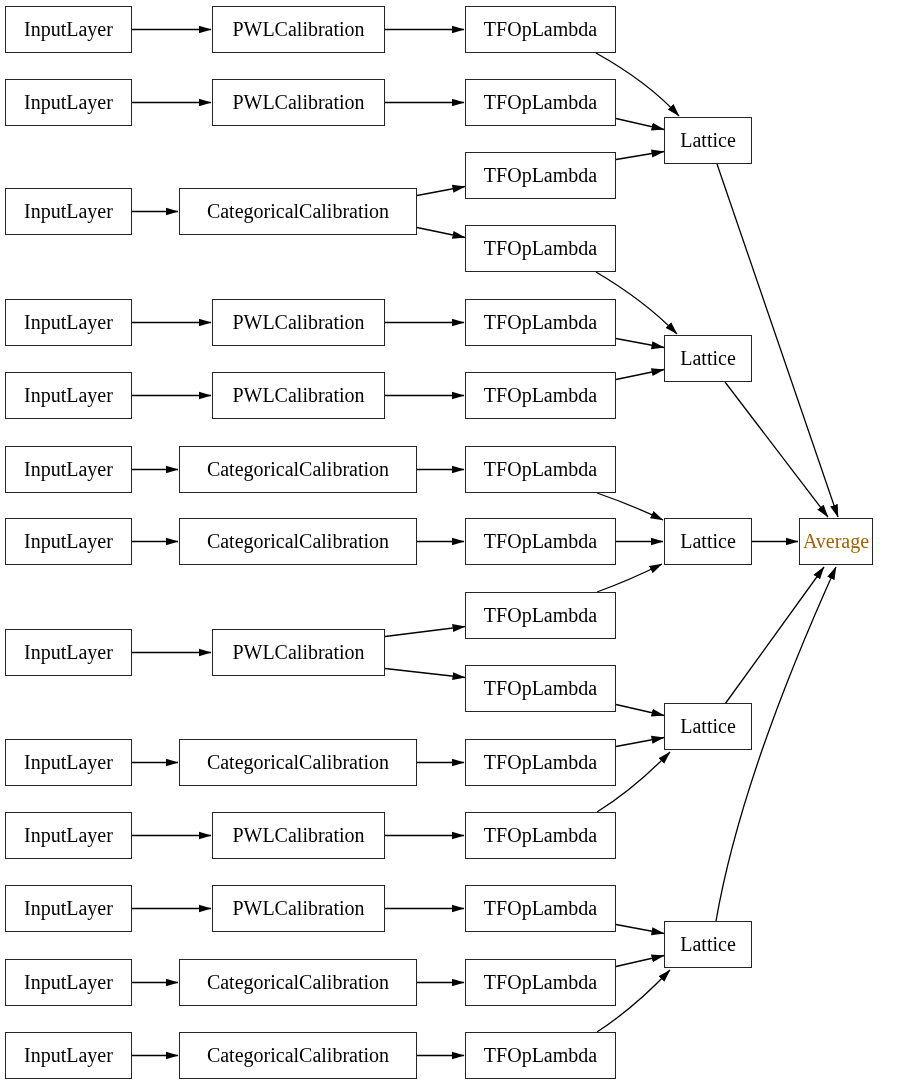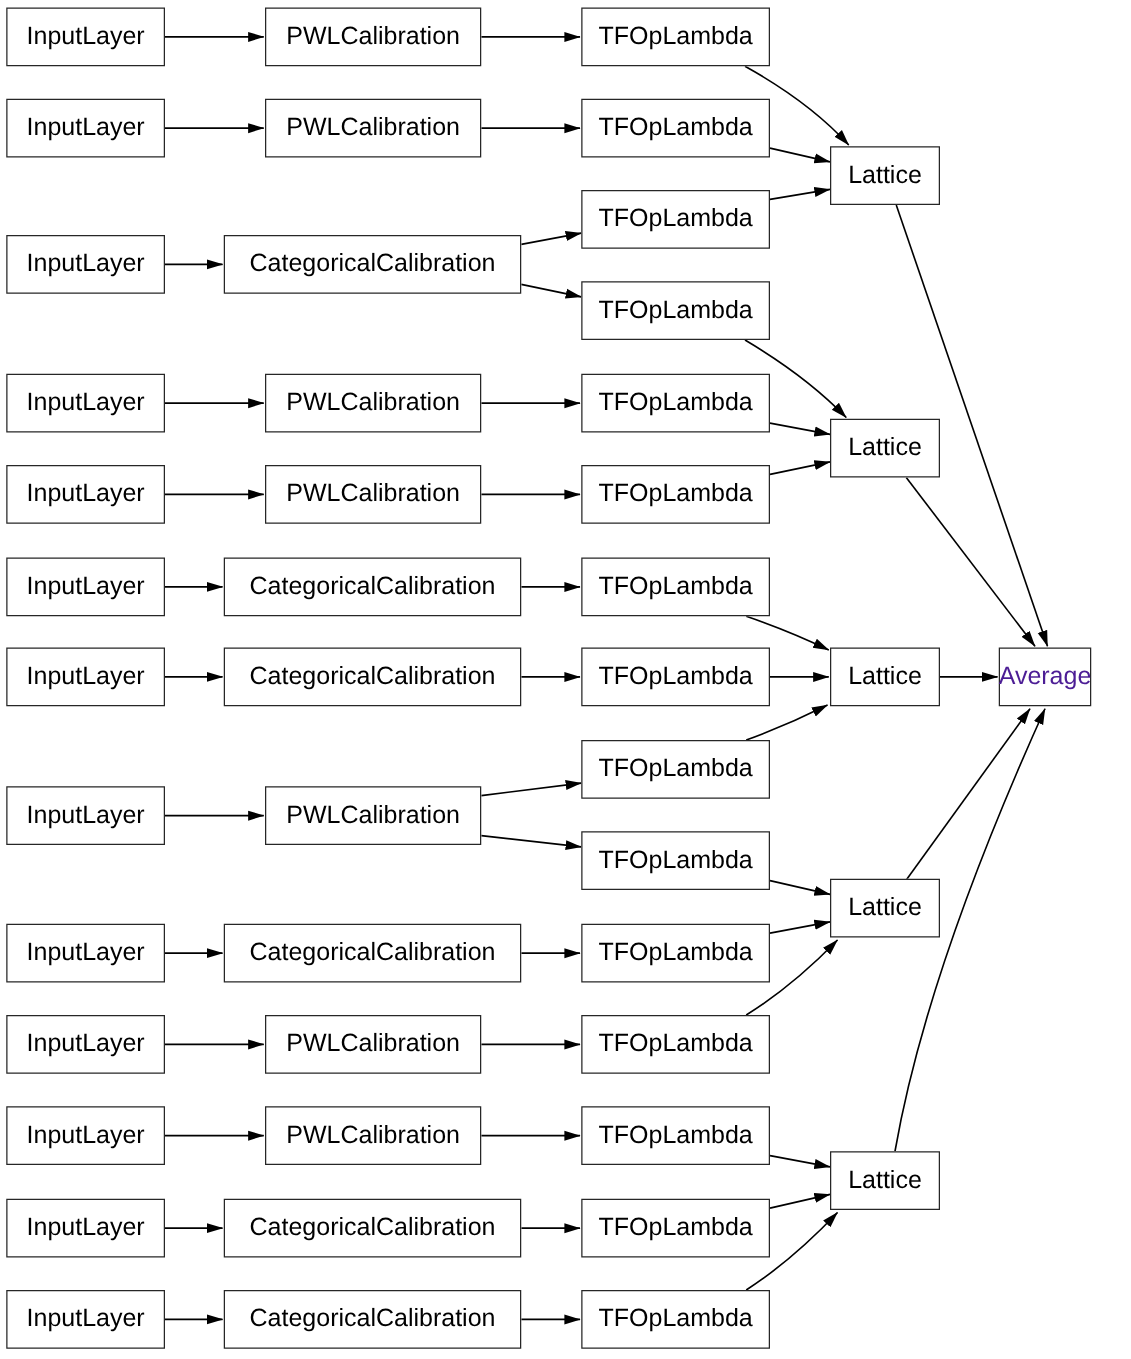--- a/index.html
+++ b/index.html
@@ -1,21 +1,21 @@
 <!DOCTYPE html>
 <html><head>
 <meta charset="utf-8">
 <style>
   html, body { margin: 0; padding: 0; background: #ffffff; }
   #canvas {
     position: relative;
     width: 905px;
     height: 1087px;
     background: #ffffff;
-    font-family: Liberation Sans, sans-serif;
+    font-family: Liberation Serif, serif;
     overflow: hidden;
   }
   #edges { position: absolute; left: 0; top: 0; }
   #nodes { position: absolute; left: 0; top: 0; width: 100%; height: 100%; }
   .node {
     position: absolute;
     height: 47px;
     box-sizing: border-box;
     border: 1.5px solid #262626;
     background: #ffffff;
@@ -131,15 +131,15 @@
       <div class="node" style="left: 465px; top: 739px; width: 151px; border-color: rgb(38, 38, 38); background: rgb(255, 255, 255); color: rgb(0, 0, 0);">TFOpLambda</div>
       <div class="node" style="left: 465px; top: 812px; width: 151px; border-color: rgb(38, 38, 38); background: rgb(255, 255, 255); color: rgb(0, 0, 0);">TFOpLambda</div>
       <div class="node" style="left: 465px; top: 885px; width: 151px; border-color: rgb(38, 38, 38); background: rgb(255, 255, 255); color: rgb(0, 0, 0);">TFOpLambda</div>
       <div class="node" style="left: 465px; top: 959px; width: 151px; border-color: rgb(38, 38, 38); background: rgb(255, 255, 255); color: rgb(0, 0, 0);">TFOpLambda</div>
       <div class="node" style="left: 465px; top: 1032px; width: 151px; border-color: rgb(38, 38, 38); background: rgb(255, 255, 255); color: rgb(0, 0, 0);">TFOpLambda</div>
       <div class="node" style="left: 664px; top: 117px; width: 88px; border-color: rgb(38, 38, 38); background: rgb(255, 255, 255); color: rgb(0, 0, 0);">Lattice</div>
       <div class="node" style="left: 664px; top: 335px; width: 88px; border-color: rgb(38, 38, 38); background: rgb(255, 255, 255); color: rgb(0, 0, 0);">Lattice</div>
       <div class="node" style="left: 664px; top: 518px; width: 88px; border-color: rgb(38, 38, 38); background: rgb(255, 255, 255); color: rgb(0, 0, 0);">Lattice</div>
       <div class="node" style="left: 664px; top: 703px; width: 88px; border-color: rgb(38, 38, 38); background: rgb(255, 255, 255); color: rgb(0, 0, 0);">Lattice</div>
       <div class="node" style="left: 664px; top: 921px; width: 88px; border-color: rgb(38, 38, 38); background: rgb(255, 255, 255); color: rgb(0, 0, 0);">Lattice</div>
-      <div class="node" style="left: 799px; top: 518px; width: 74px; border-color: rgb(38, 38, 38); background: rgb(255, 255, 255); color: #4c1d95;">Average</div>
+      <div class="node" style="left: 799px; top: 518px; width: 74px; border-color: rgb(38, 38, 38); background: rgb(255, 255, 255); color: #a16207;">Average</div>
     </div>
 </div>
 
 </body></html>

